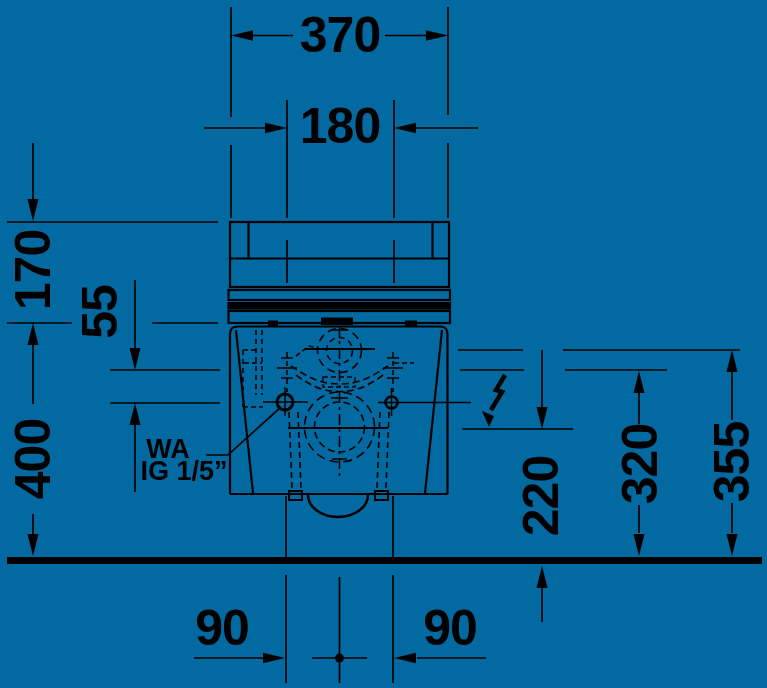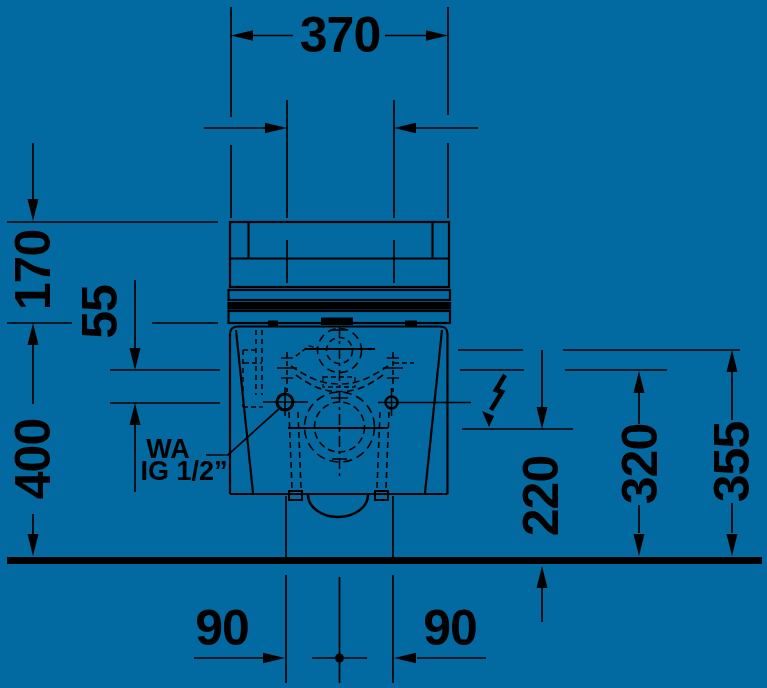--- a/index.html
+++ b/index.html
@@ -154,24 +154,25 @@
       <path d="M296,356 L309,346 L318,348" stroke-dasharray="5 3"></path>
       <path d="M289,412 L292,488 M298,412 L301,488" stroke-dasharray="6 4"></path>
       <path d="M380,412 L377,488 M389,412 L386,488" stroke-dasharray="6 4"></path>
       <rect x="289" y="491" width="13" height="9" stroke-width="2"></rect>
       <rect x="375" y="491" width="13" height="9" stroke-width="2"></rect>
     </g>
   </g>
 </svg>
 
 <div class="lbl" style="left:340px;top:35px">370</div>
+<div class="lbl" style="left:340px;top:126px">180</div>
 <div class="lbl v" style="left:33px;top:270px">170</div>
 <div class="lbl v" style="left:100px;top:312px">55</div>
 <div class="lbl v" style="left:33px;top:459px">400</div>
 <div class="lbl v" style="left:541px;top:496px">220</div>
 <div class="lbl v" style="left:640px;top:464px">320</div>
 <div class="lbl v" style="left:732px;top:462px">355</div>
 <div class="lbl" style="left:222px;top:628px">90</div>
 <div class="lbl" style="left:450px;top:628px">90</div>
 <div class="lbl small" style="left:168px;top:449px">WA</div>
-<div class="lbl small" style="left:184px;top:471px">IG 1/2”</div>
+<div class="lbl small" style="left:184px;top:471px">IG 1/5”</div>
 
 </div>
 
 </body></html>

